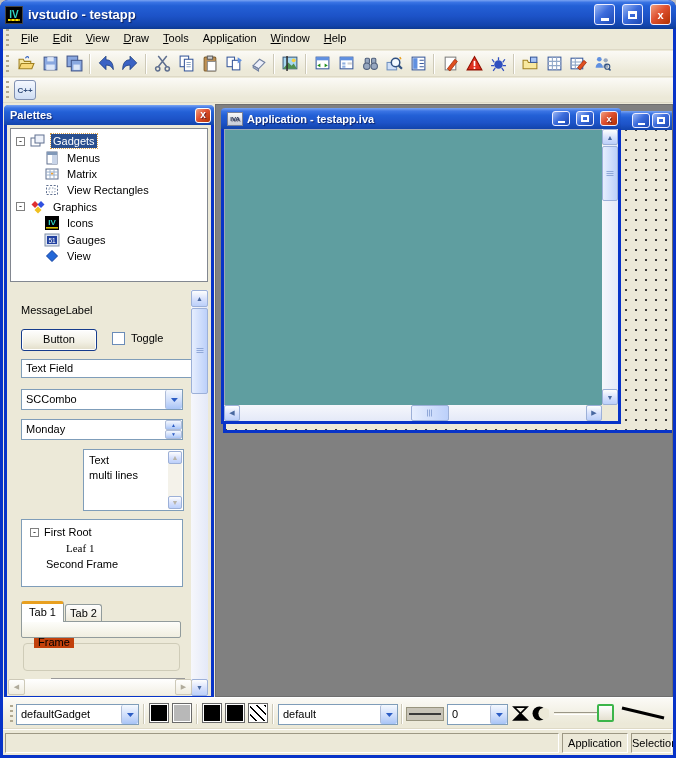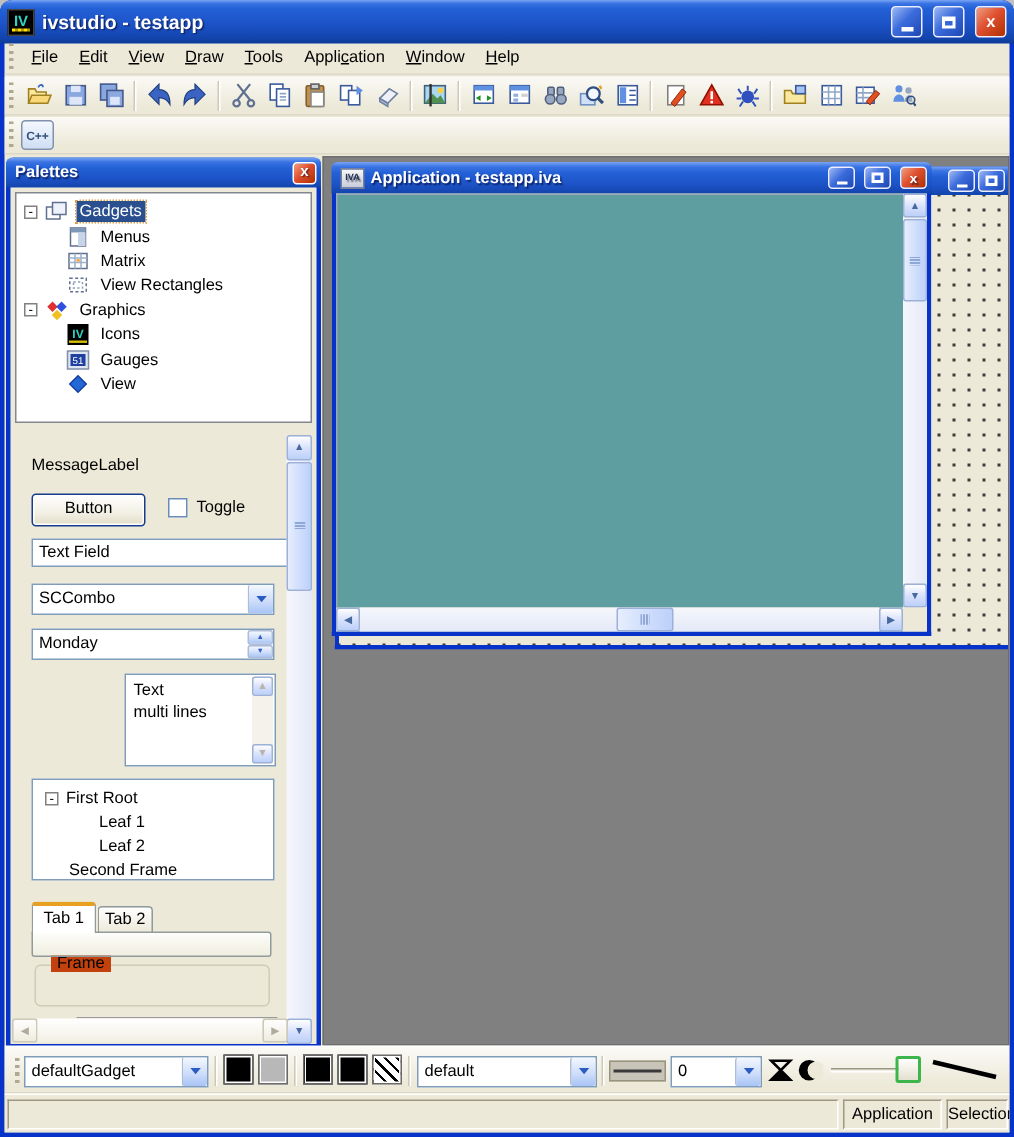--- a/index.html
+++ b/index.html
@@ -61,21 +61,21 @@
   .spincol{width:17px;display:flex;flex-direction:column;}
   .spinbtn{flex:1;border:1px solid #aebcd8;border-radius:2px;background:linear-gradient(180deg,#f4f8fe,#cbdbfa 60%,#a8c4f6);color:#2b5cc4;font-size:5px;display:flex;align-items:center;justify-content:center;}
   .listbox{position:absolute;left:14px;top:324px;width:55px;height:62px;background:#fff;border:1px solid #7F9DB9;padding:3px 5px;line-height:15px;}
   .tarea{position:absolute;left:76px;top:324px;width:101px;height:62px;background:#fff;border:1px solid #7F9DB9;}
   .tarea .txt{position:absolute;left:5px;top:3px;line-height:15px;}
   .tarea .tsb{position:absolute;right:1px;top:1px;bottom:1px;width:14px;display:flex;flex-direction:column;justify-content:space-between;background:#f4f2ea;}
   .tsb .sb-btn{height:13px;color:#b8b4a8;}
   .streebox{position:absolute;left:14px;top:394px;width:162px;height:68px;background:#fff;border:1px solid #7F9DB9;padding-top:4px;}
   .srow{height:16px;display:flex;align-items:center;}
   .srow .texp{margin-left:8px;}
-  .srow.leaf{padding-left:44px;}
+  .srow.leaf{padding-left:44px;font-family:Liberation Serif, serif;}
   .srow.root2{padding-left:24px;}
   .tab1{position:absolute;left:14px;top:476px;width:43px;height:21px;background:#fff;border:1px solid #919b9c;border-bottom:none;border-top:3px solid #e8a020;border-radius:3px 3px 0 0;text-align:center;line-height:16px;z-index:2;}
   .tab2{position:absolute;left:58px;top:479px;width:37px;height:18px;background:linear-gradient(180deg,#fefefe,#ece8d8);border:1px solid #919b9c;border-bottom:none;border-radius:3px 3px 0 0;text-align:center;line-height:16px;}
   .tabpanel{position:absolute;left:14px;top:496px;width:160px;height:17px;background:linear-gradient(180deg,#fdfdfa,#f0eee0);border:1px solid #919b9c;border-radius:0 2px 2px 2px;z-index:1;}
   .frame{position:absolute;left:16px;top:518px;width:157px;height:28px;border:1px solid #cfccb8;border-radius:4px;}
   .frame .flabel{position:absolute;top:-8px;left:10px;background:#c2410c;padding:0 4px;}
   .wsep{position:absolute;left:44px;top:553px;width:134px;height:2px;border-top:1px solid #9a9a9a;border-bottom:1px solid #fff;}
   
   .sb-btn{background:linear-gradient(180deg,#fefefe,#d6e0fc 55%,#bcd0fa);border:1px solid #9cb0d8;border-radius:2px;color:#4868a0;display:flex;align-items:center;justify-content:center;font-size:7px;}
   .sb-track{background:linear-gradient(90deg,#f6f7fc,#e4e9f8);}
@@ -464,23 +464,20 @@
           </div>
         </div>
         <div class="streebox">
           <div class="srow">
             <span class="texp">-</span>
             <span>First Root</span>
           </div>
           <div class="srow leaf">
               <span>Leaf 1</span>
             </div>
-          <div class="srow leaf">
-              <span>Leaf 2</span>
-            </div>
           <div class="srow root2">
               <span>Second Frame</span>
             </div>
         </div>
         <div class="tab1">Tab 1</div>
         <div class="tab2">Tab 2</div>
         <div class="tabpanel"></div>
         <div class="frame">
           <span class="flabel">Frame</span>
         </div>

